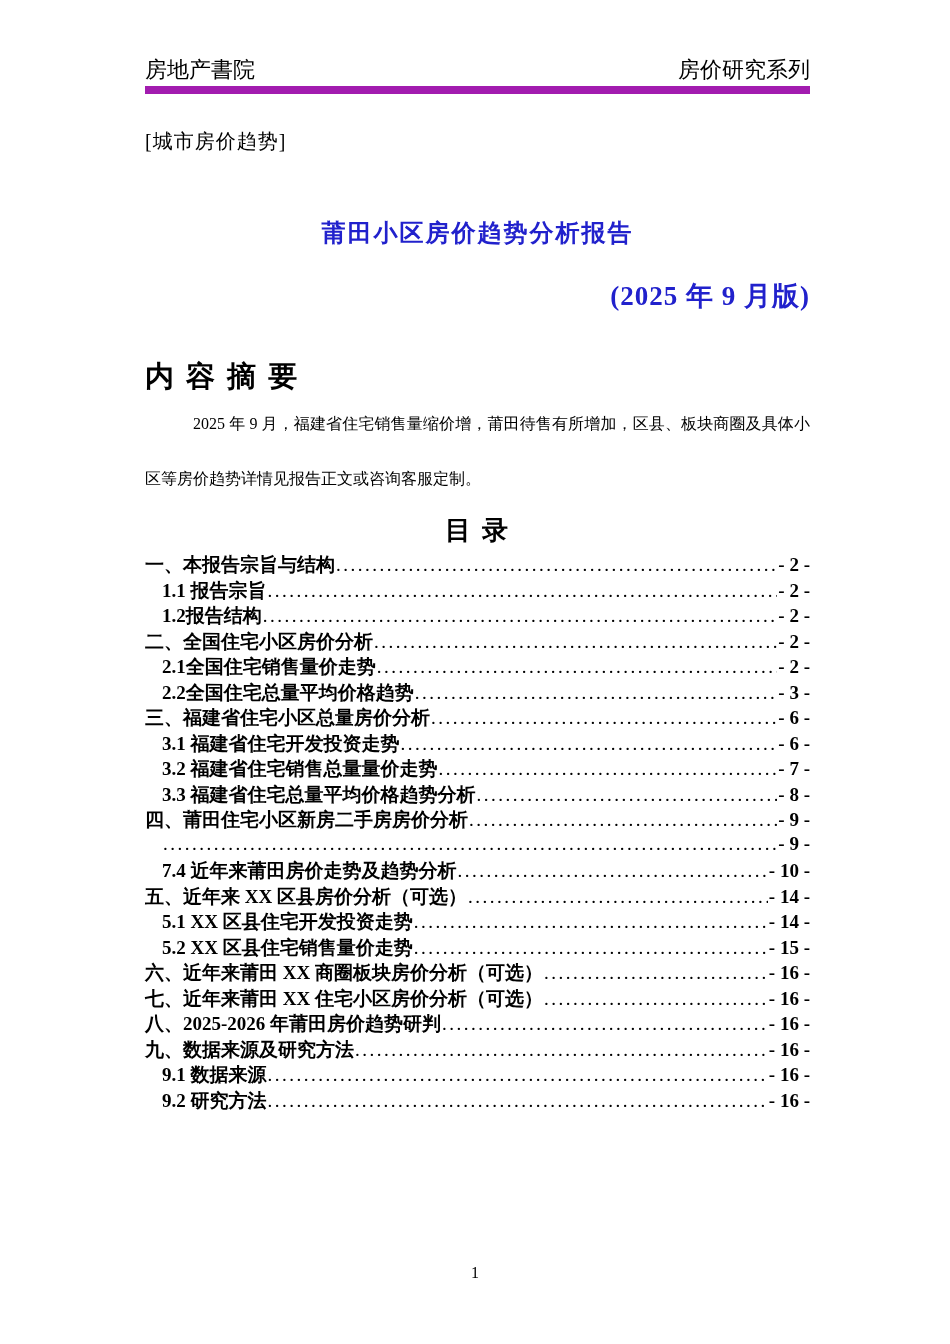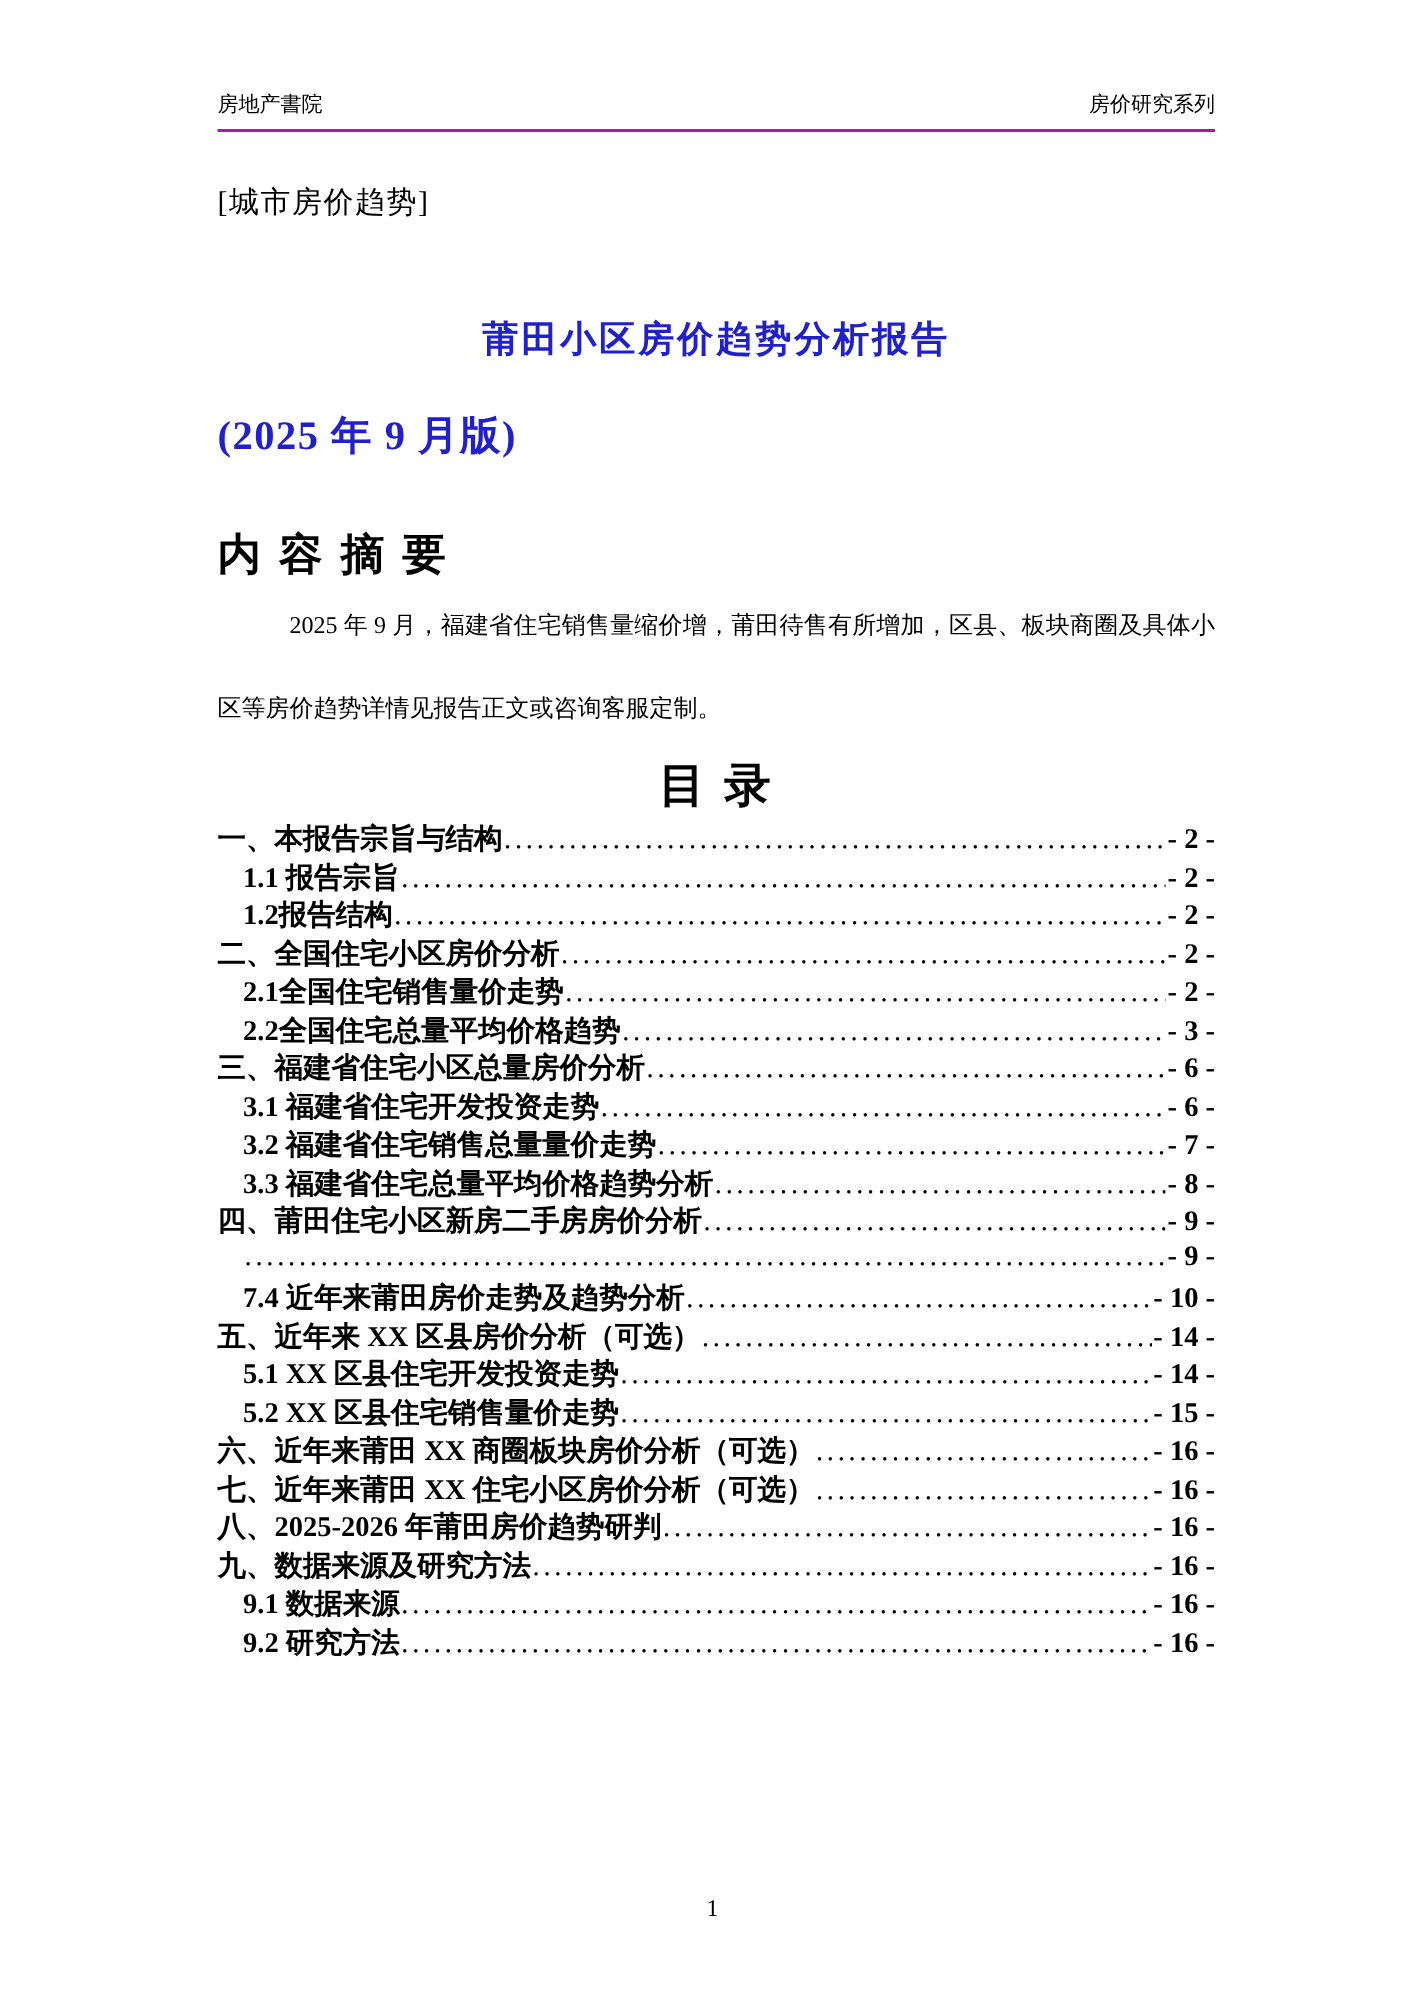--- a/index.html
+++ b/index.html
@@ -15,24 +15,24 @@
     padding: 60px 140px 0 145px;
     overflow: hidden;
   }
 
   
   .doc-header {
     display: flex;
     justify-content: space-between;
     align-items: flex-end;
     font-family: "Liberation Sans", "DejaVu Sans", sans-serif;
-    font-size: 14px;
+    font-size: 22px;
     line-height: 19px;
     padding-bottom: 7px;
-    border-bottom: 2px solid #a21caf;
+    border-bottom: 8px solid #a21caf;
   }
 
   .tagline {
     margin-top: 34px;
     font-size: 20px;
     line-height: 26px;
     letter-spacing: 1px;
   }
 
   .report-title {
@@ -40,21 +40,21 @@
     text-align: center;
     font-size: 24px;
     line-height: 46px;
     font-weight: bold;
     letter-spacing: 2px;
     color: var(--title-blue);
   }
 
   .report-subtitle {
     margin-top: 22px;
-    text-align: left;
+    text-align: right;
     font-size: 27px;
     line-height: 36px;
     font-weight: bold;
     letter-spacing: 1px;
     color: var(--title-blue);
   }
 
   .abstract-heading {
     margin-top: 42px;
     text-align: left;
@@ -69,21 +69,21 @@
     font-size: 16px;
     line-height: 55px;
     text-align: justify;
     text-indent: 48px;
   }
 
   .toc-heading {
     margin-top: 4px;
     text-align: center;
     font-family: "Liberation Sans", "DejaVu Sans", sans-serif;
-    font-size: 31px;
+    font-size: 26px;
     line-height: 40px;
     font-weight: bold;
     letter-spacing: 2px;
   }
 
   .toc { margin-top: 2px; }
 
   .toc-row {
     display: flex;
     align-items: baseline;

